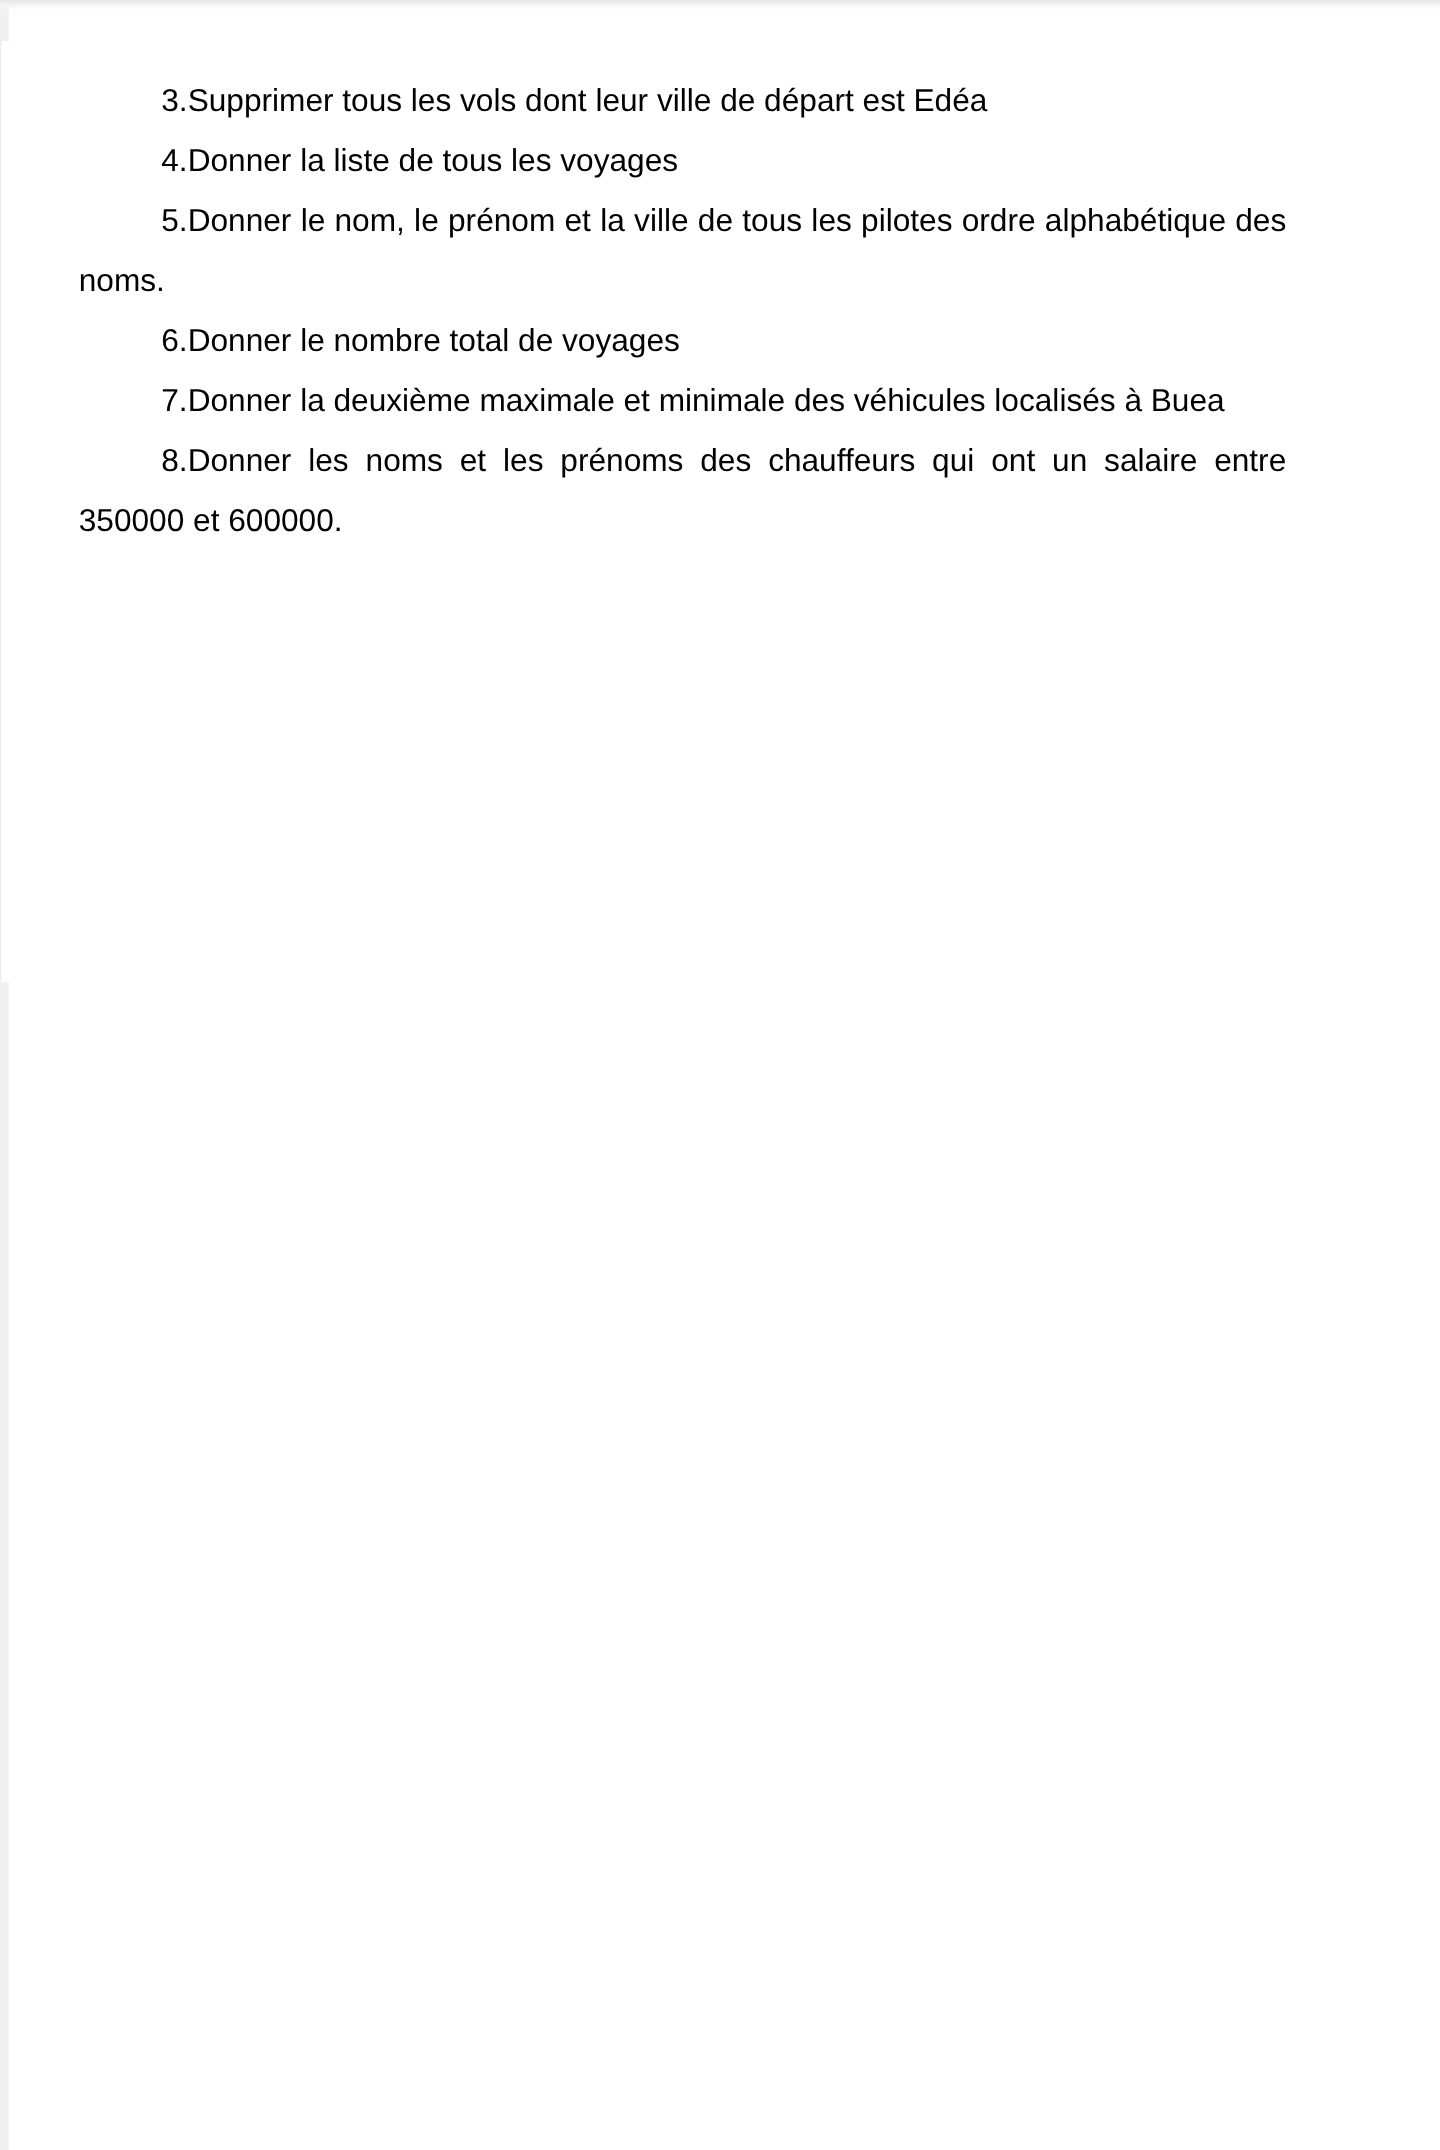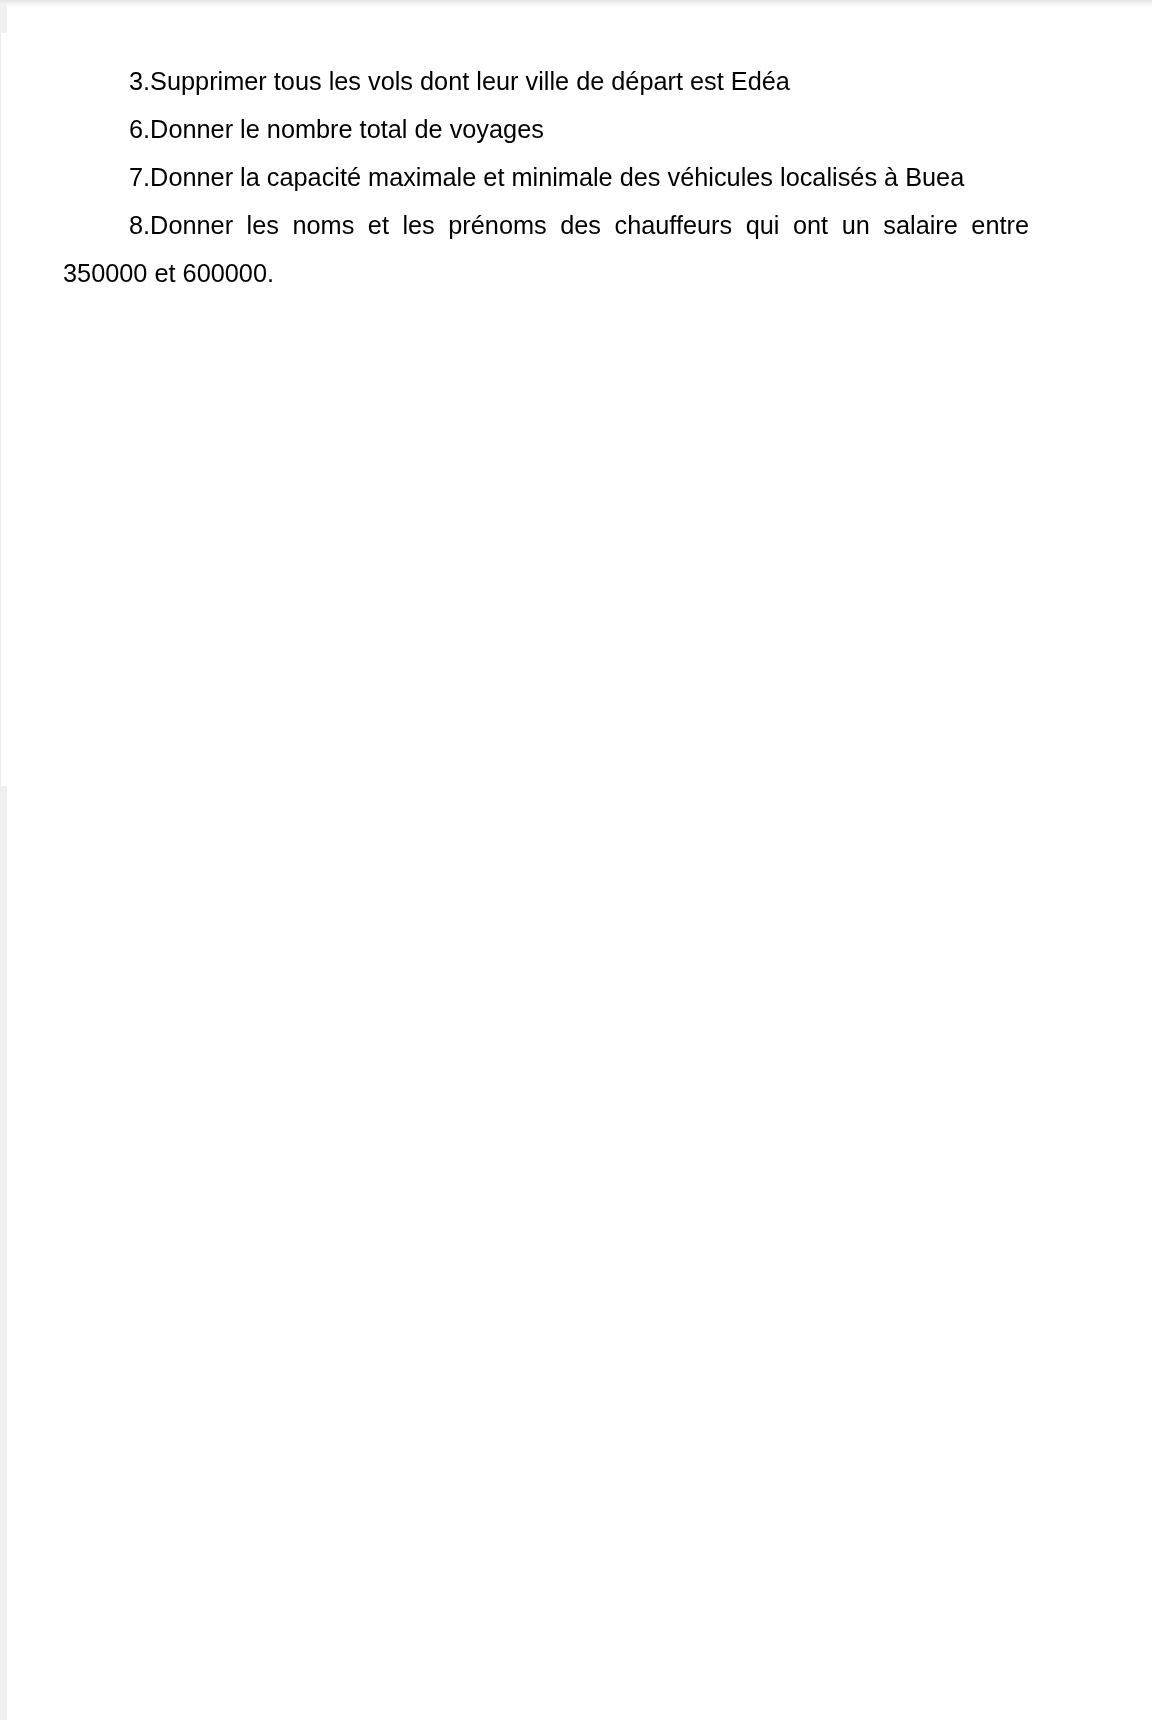--- a/index.html
+++ b/index.html
@@ -75,24 +75,26 @@
 <div class="top-shadow"></div>
 <div class="left-strip-top"></div>
 <div class="left-edge-line"></div>
 <div class="left-strip-bottom"></div>
 
 <div class="page">
   <div class="content">
 
     <p class="item"><span class="num">3.</span><span>Supprimer tous les vols dont leur ville de départ est Edéa</span></p>
 
+    <p class="item"><span class="num">4.</span><span>Donner la liste de tous les voyages</span></p>
 
+    <p class="item"><span class="num">5.</span><span>Donner le nom, le prénom et la ville de tous les pilotes ordre alphabétique des noms.</span></p>
 
     <p class="item"><span class="num">6.</span><span>Donner le nombre total de voyages</span></p>
 
-    <p class="item"><span class="num">7.</span><span>Donner la capacité maximale et minimale des véhicules localisés à Buea</span></p>
+    <p class="item"><span class="num">7.</span><span>Donner la deuxième maximale et minimale des véhicules localisés à Buea</span></p>
 
     <p class="item"><span class="num">8.</span><span>Donner les noms et les prénoms des chauffeurs qui ont un salaire entre 350000 et 600000.</span></p>
 
 
 
   </div>
 </div>
 
 </body></html>

